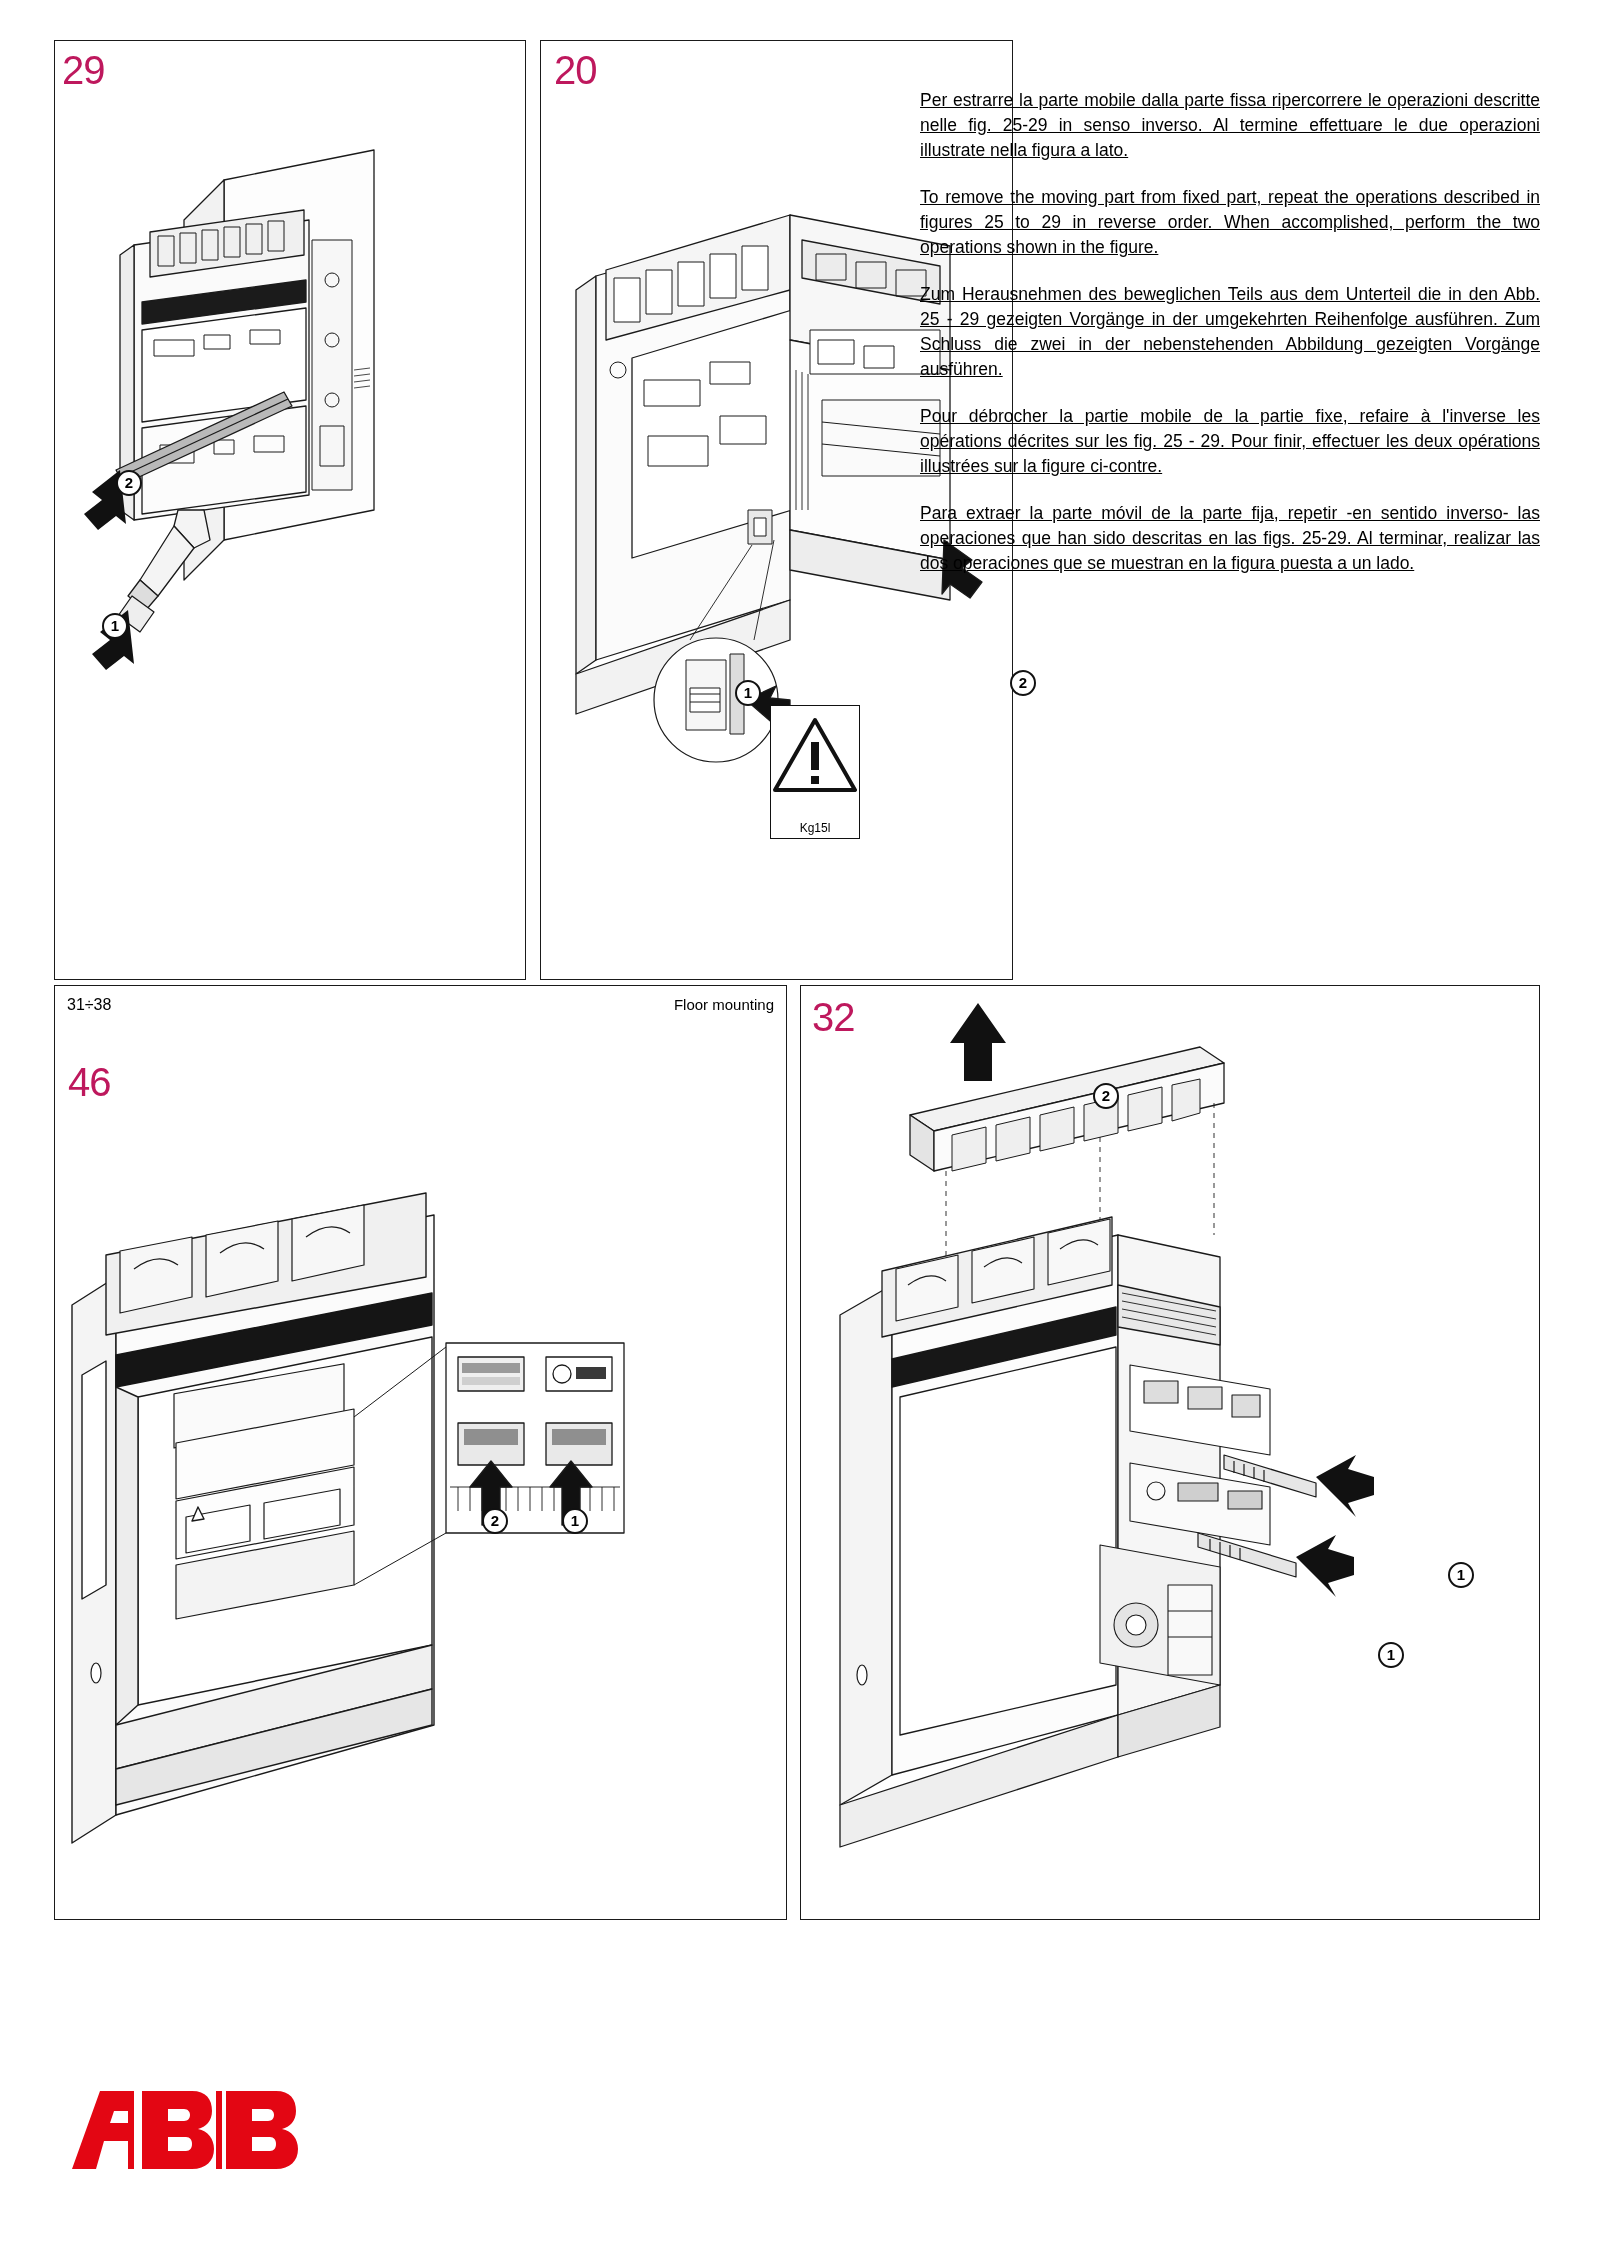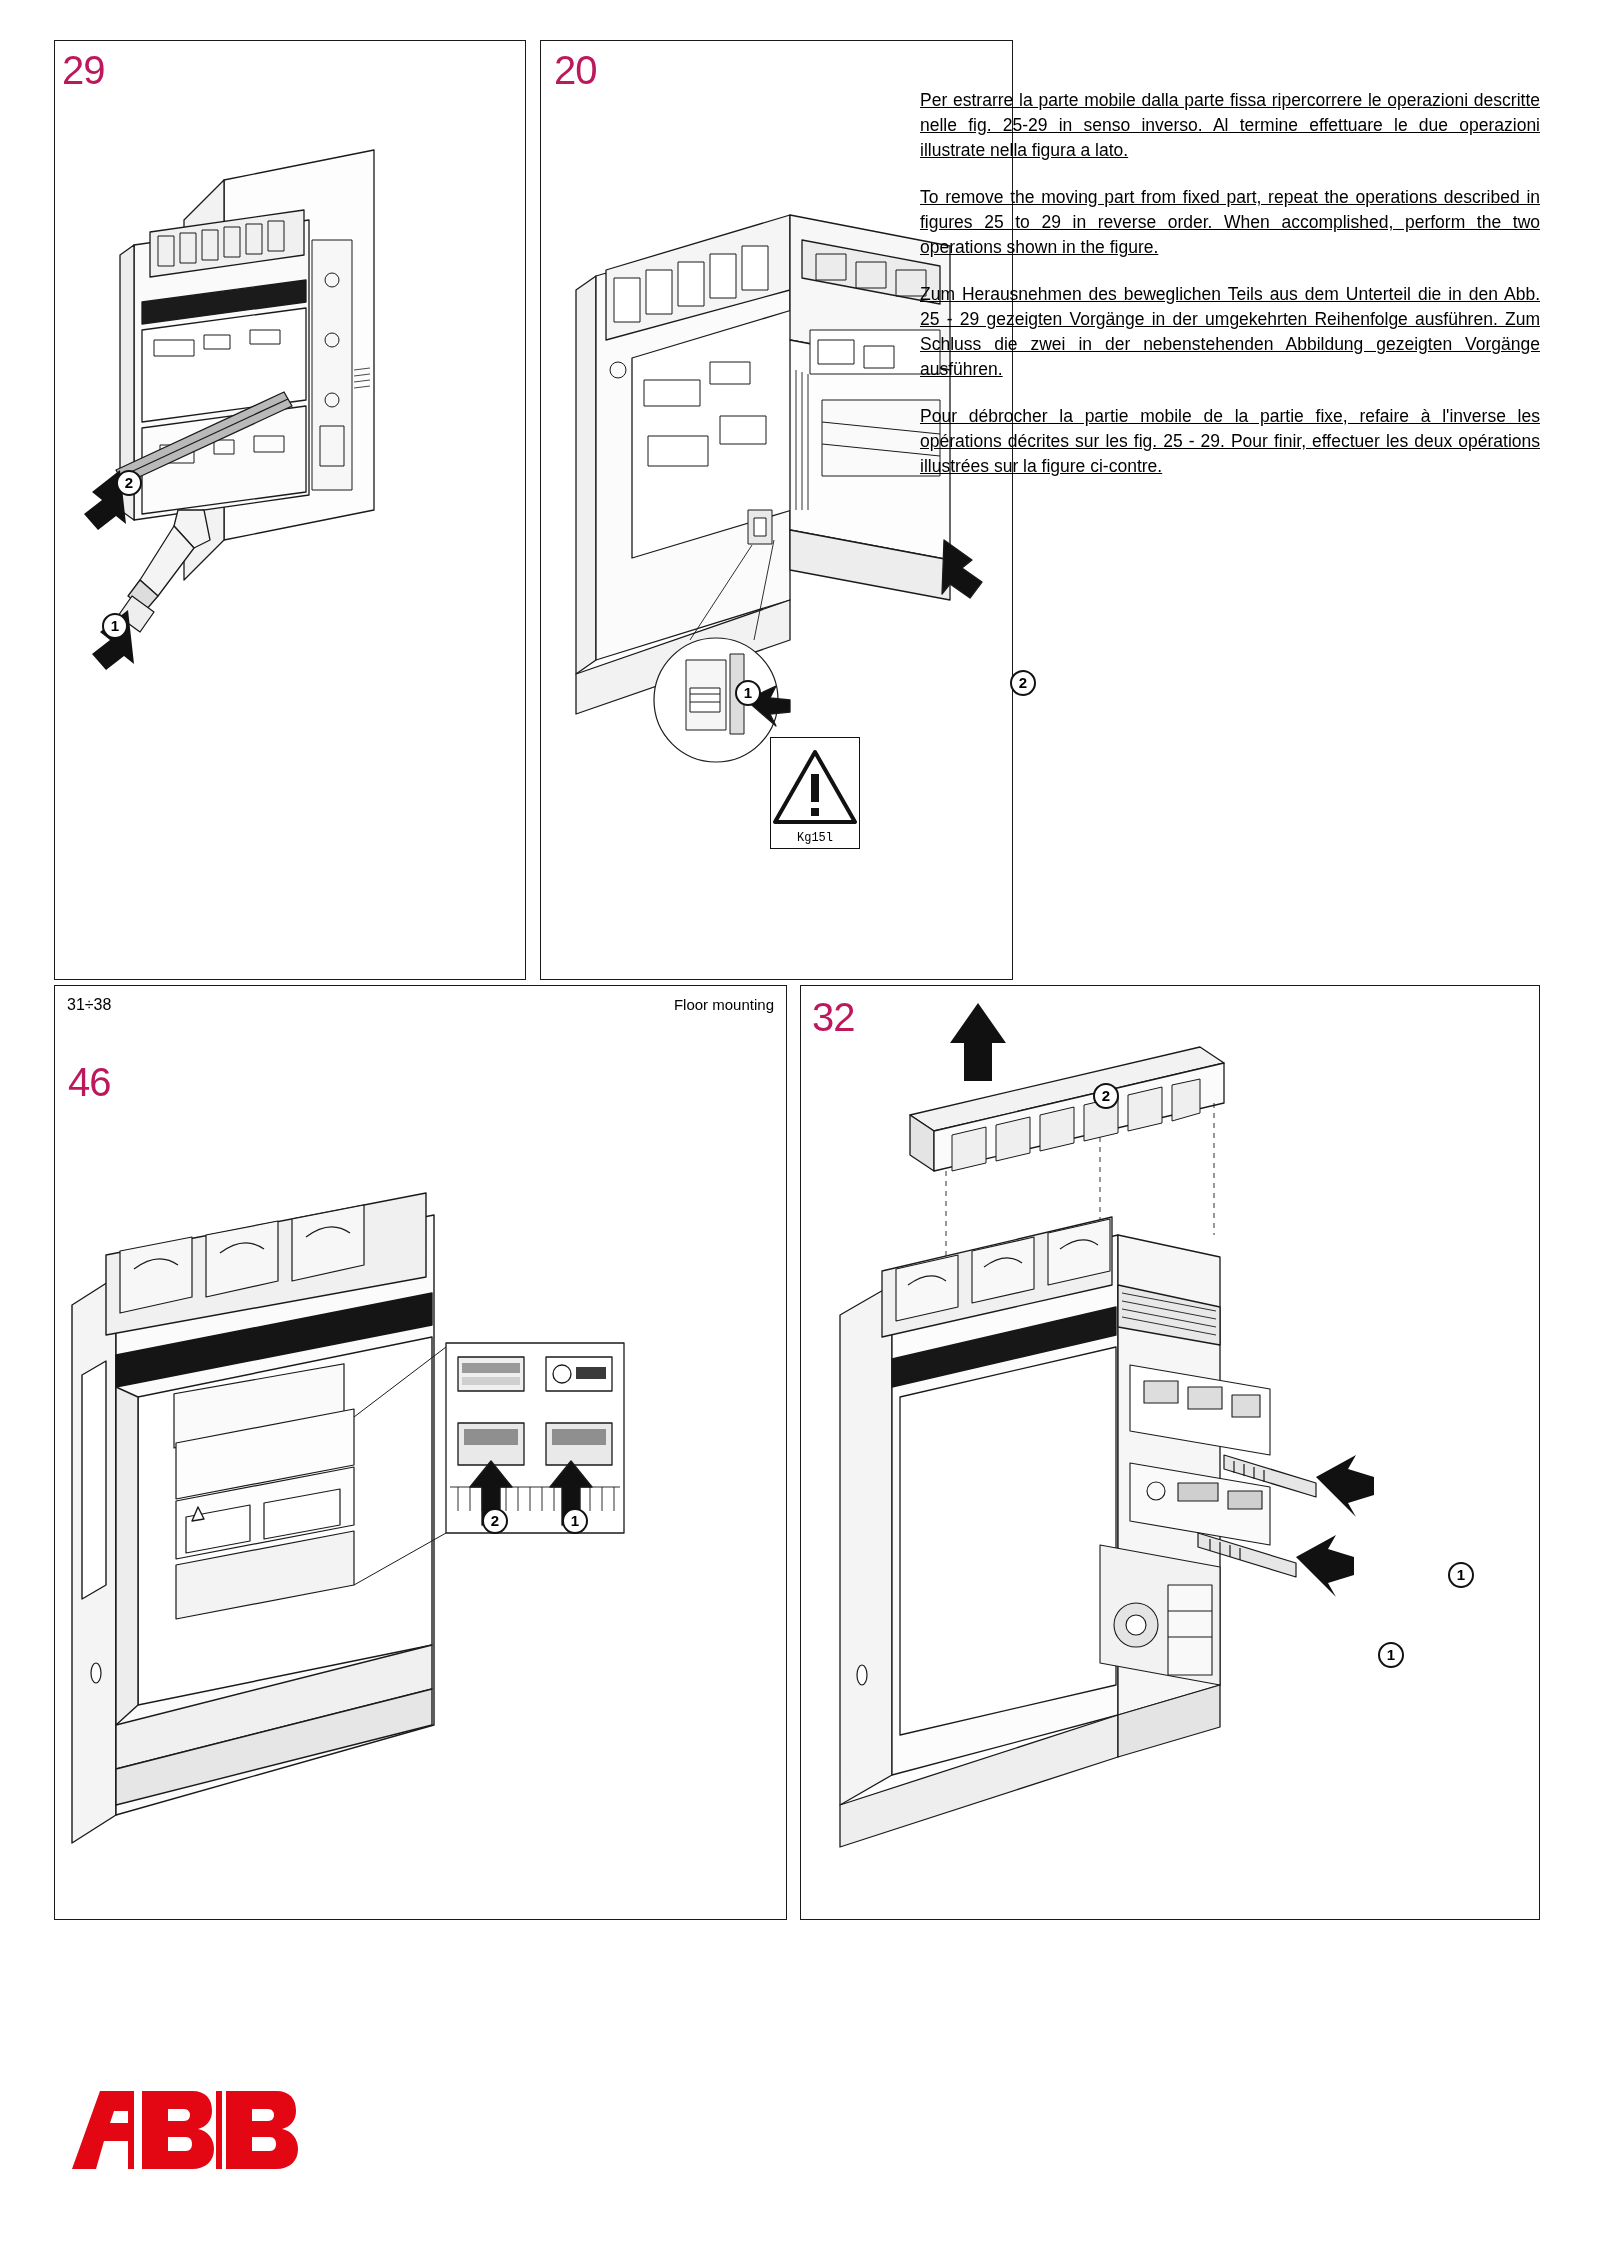--- a/index.html
+++ b/index.html
@@ -197,41 +197,44 @@
 
         <polygon points="206,660 236,646 230,658 250,660 250,672 230,674 236,686" fill="#111"></polygon>
 
         <polygon points="404,500 432,520 422,528 442,542 430,558 410,544 402,554" fill="#111"></polygon>
       </g>
     </svg>
   </div>
   <div class="bub" style="left:735px;top:680px;">1</div>
   <div class="bub" style="left:1010px;top:670px;">2</div>
 
-  <div class="warn" style="left:770px;top:737px;width:90px;height:112px;font-family:Liberation Mono, monospace;">
+  <div class="warn" style="left:770px;top:705px;width:90px;height:134px;">
     <svg width="88" height="92" viewBox="0 0 88 92" style="margin-top:4px;">
       <polygon points="44,10 84,80 4,80" fill="#fff" stroke="#111" stroke-width="4" stroke-linejoin="round"></polygon>
       <rect x="40" y="32" width="8" height="28" fill="#111"></rect>
       <rect x="40" y="66" width="8" height="8" fill="#111"></rect>
     </svg>
     <div class="warnlab">Kg15l</div>
   </div>
 
   <div id="textcol">
     <div class="para hang">
       <span>Per estrarre la parte mobile dalla parte fissa ripercorrere le operazioni descritte nelle fig. 25-29 in senso inverso. Al termine effettuare le due operazioni illustrate nella figura a lato.</span>
     </div>
     <div class="para hang">
       <span>To remove the moving part from fixed part, repeat the operations described in figures 25 to 29 in reverse order. When accomplished, perform the two operations shown in the figure.</span>
     </div>
     <div class="para hang">
       <span>Zum Herausnehmen des beweglichen Teils aus dem Unterteil die in den Abb. 25 - 29 gezeigten Vorgänge in der umgekehrten Reihenfolge ausführen. Zum Schluss die zwei in der nebenstehenden Abbildung gezeigten Vorgänge ausführen.</span>
     </div>
     <div class="para hang">
       <span>Pour débrocher la partie mobile de la partie fixe, refaire à l'inverse les opérations décrites sur les fig. 25 - 29. Pour finir, effectuer les deux opérations illustrées sur la figure ci-contre.</span>
+    </div>
+    <div class="para hang">
+      <span>Para extraer la parte móvil de la parte fija, repetir -en sentido inverso- las operaciones que han sido descritas en las figs. 25-29. Al terminar, realizar las dos operaciones que se muestran en la figura puesta a un lado.</span>
     </div>
   </div>
 
   <div id="strip">
     <div class="l">31÷38</div>
     <div class="r">Floor mounting</div>
   </div>
 
   <div class="panel" id="p31"></div>
   <div class="pnum" id="p31num">46</div>

